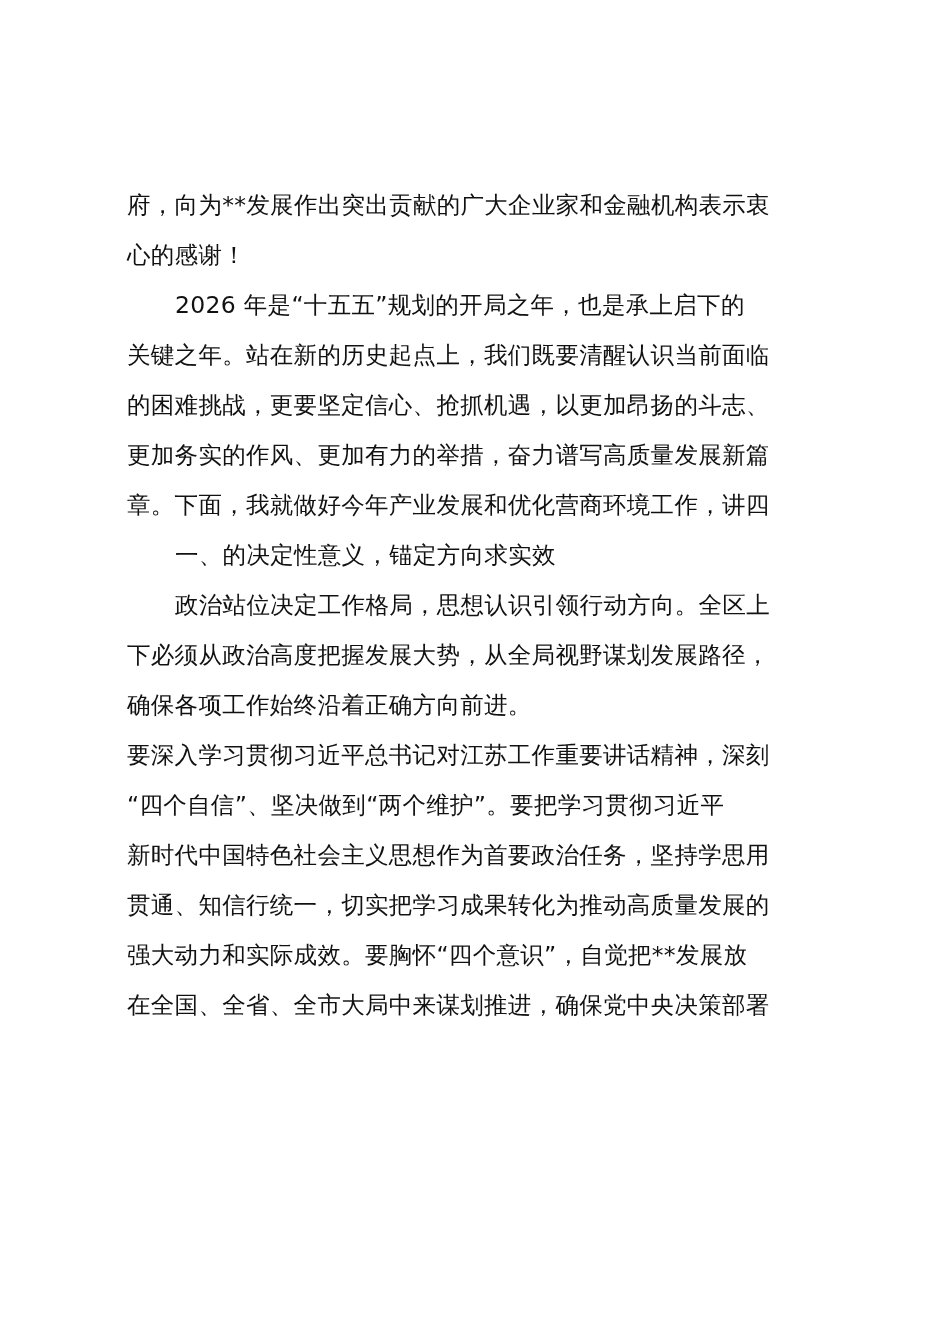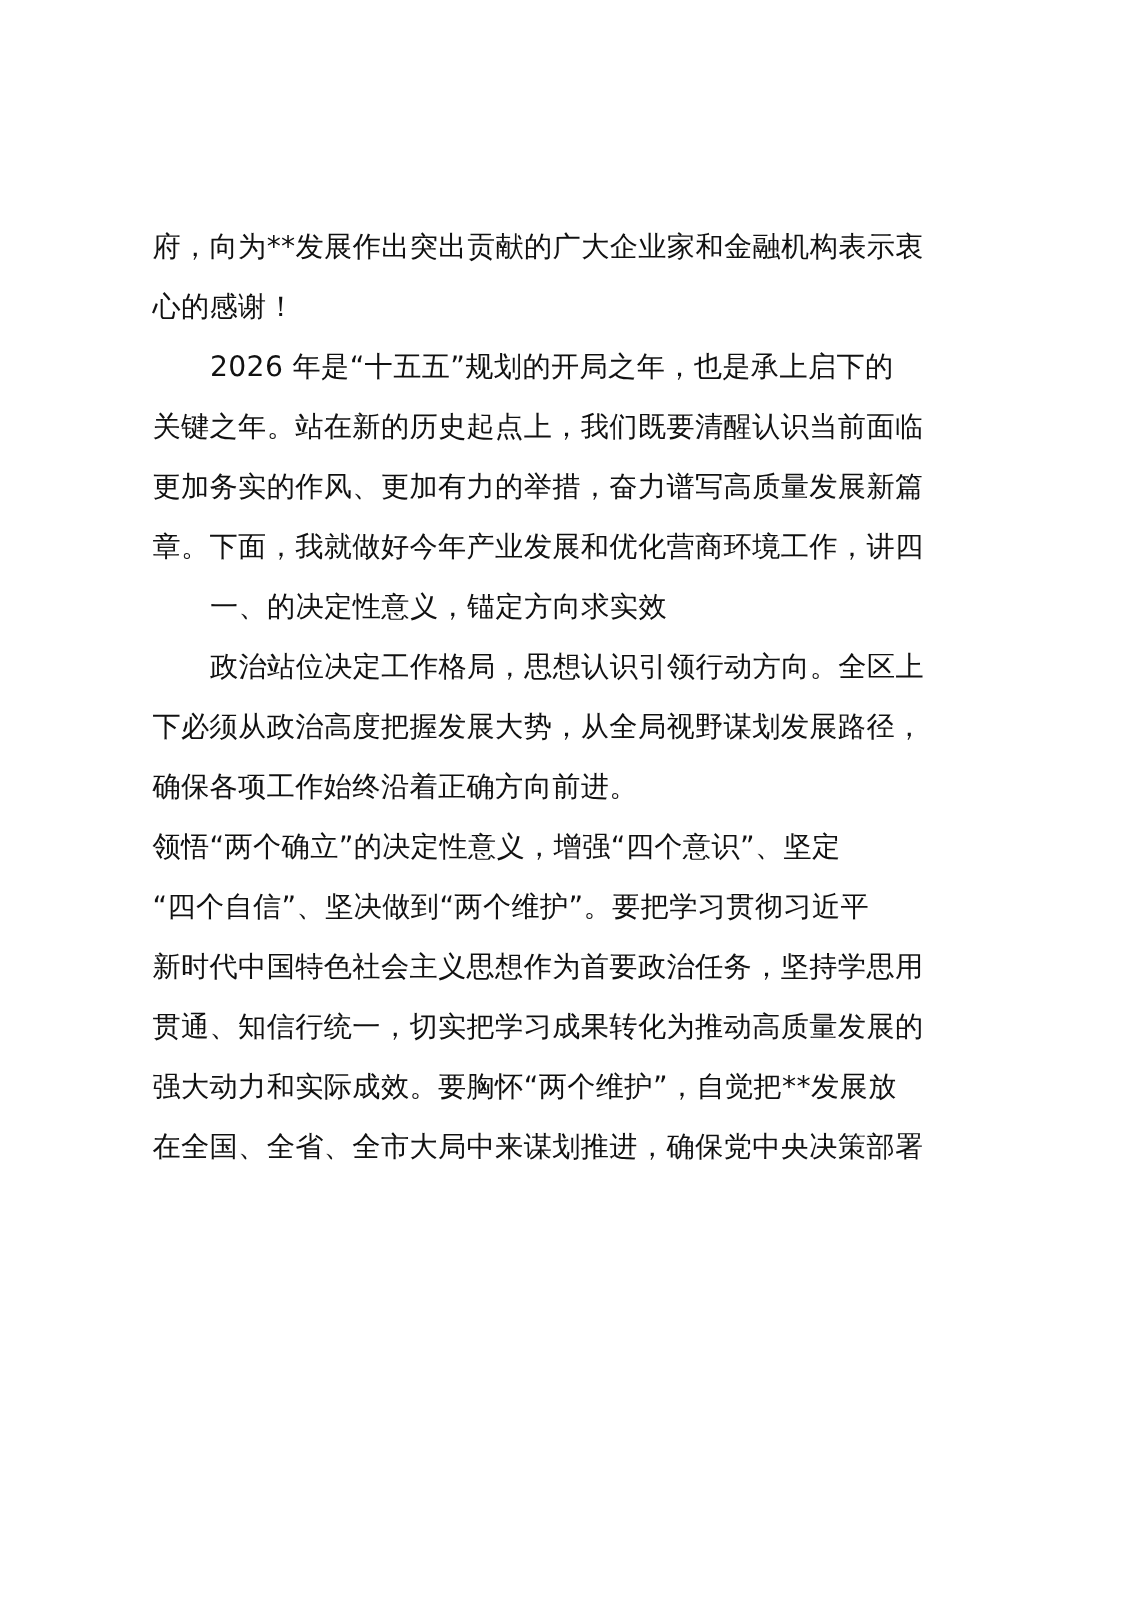--- a/index.html
+++ b/index.html
@@ -47,37 +47,38 @@
   <div class="content">
 
     <div>
       <div class="line">府，向为**发展作出突出贡献的广大企业家和金融机构表示衷</div>
       <div class="line">心的感谢！</div>
     </div>
 
     <div>
       <div class="line indent">2026 年是“十五五”规划的开局之年，也是承上启下的</div>
       <div class="line">关键之年。站在新的历史起点上，我们既要清醒认识当前面临</div>
+      <div class="line">的困难挑战，更要坚定信心、抢抓机遇，以更加昂扬的斗志、</div>
       <div class="line">更加务实的作风、更加有力的举措，奋力谱写高质量发展新篇</div>
       <div class="line">章。下面，我就做好今年产业发展和优化营商环境工作，讲四</div>
     </div>
 
     <div>
       <div class="line indent">一、的决定性意义，锚定方向求实效</div>
     </div>
 
     <div>
       <div class="line indent">政治站位决定工作格局，思想认识引领行动方向。全区上</div>
       <div class="line">下必须从政治高度把握发展大势，从全局视野谋划发展路径，</div>
       <div class="line">确保各项工作始终沿着正确方向前进。</div>
     </div>
 
     <div>
-      <div class="line">领悟“两个确立”的决定性意义，增强“四个意识”、坚定</div>
+      <div class="line">要深入学习贯彻习近平总书记对江苏工作重要讲话精神，深刻</div>
       <div class="line">“四个自信”、坚决做到“两个维护”。要把学习贯彻习近平</div>
       <div class="line">新时代中国特色社会主义思想作为首要政治任务，坚持学思用</div>
       <div class="line">贯通、知信行统一，切实把学习成果转化为推动高质量发展的</div>
-      <div class="line">强大动力和实际成效。要胸怀“两个维护”，自觉把**发展放</div>
+      <div class="line">强大动力和实际成效。要胸怀“四个意识”，自觉把**发展放</div>
       <div class="line">在全国、全省、全市大局中来谋划推进，确保党中央决策部署</div>
     </div>
 
   </div>
 </div>
 
 </body></html>

